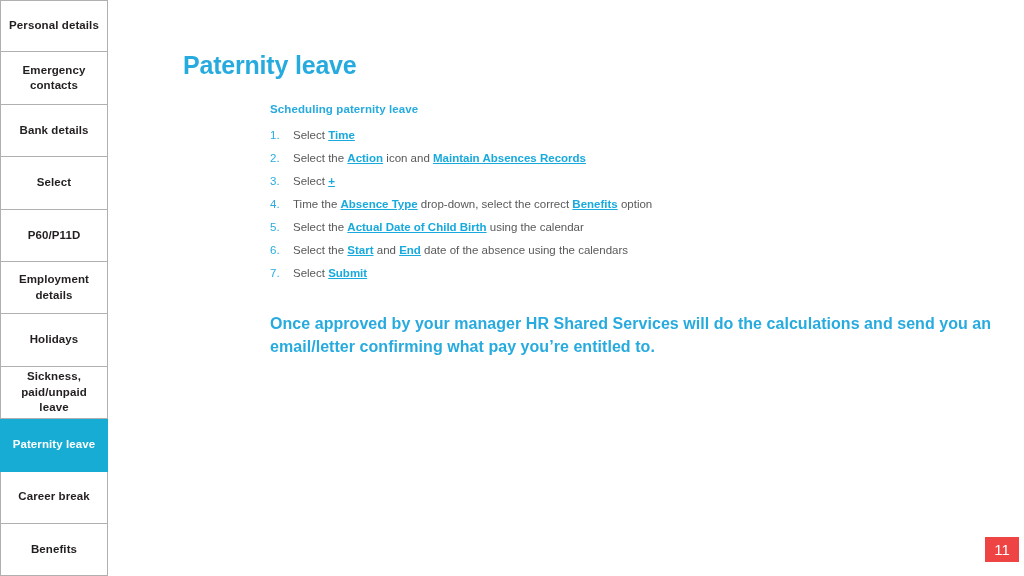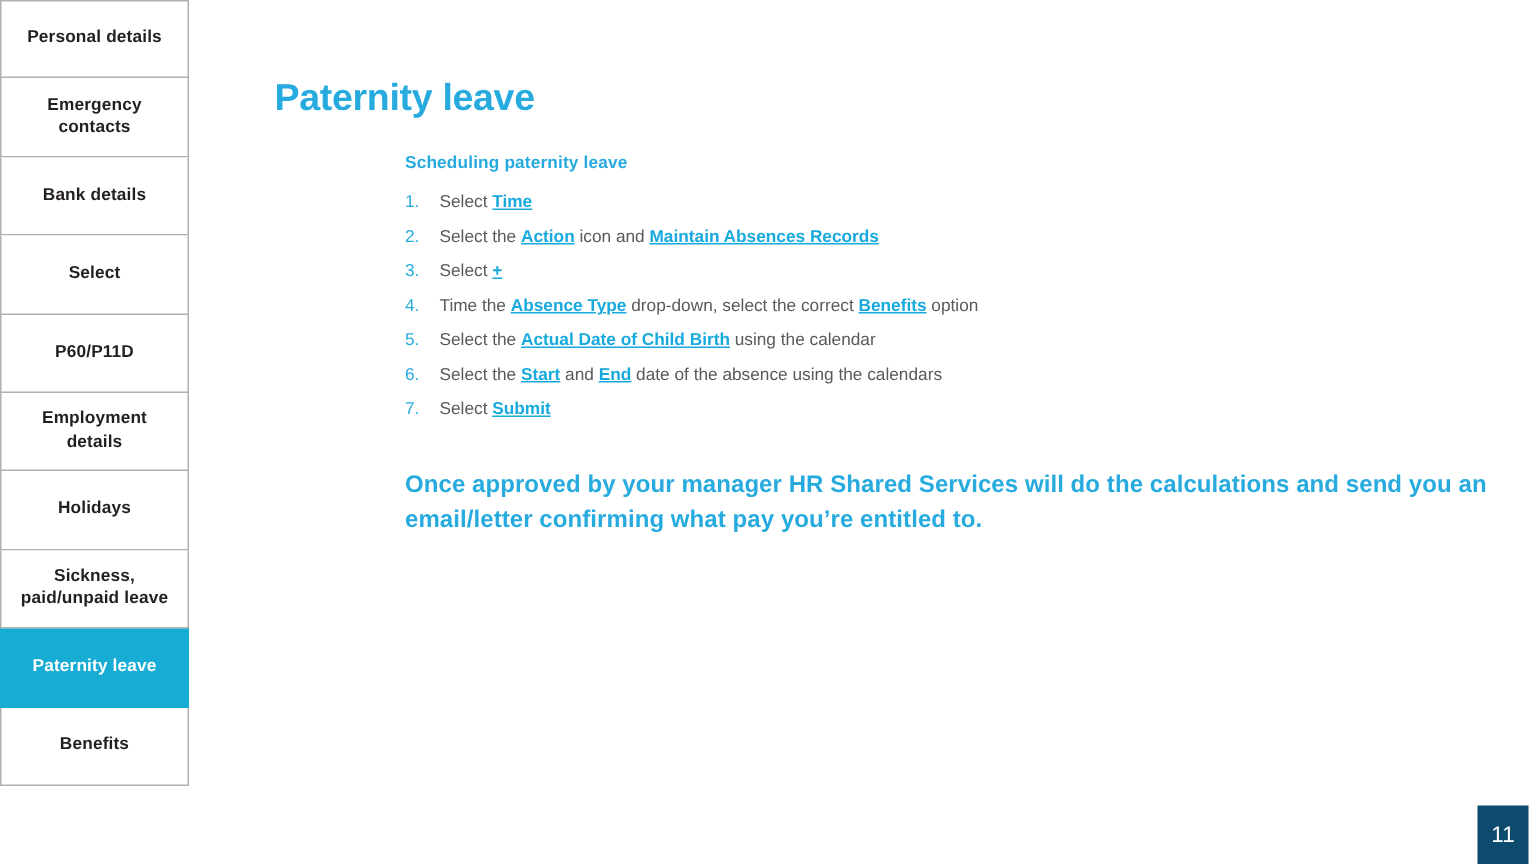--- a/index.html
+++ b/index.html
@@ -21,21 +21,21 @@
     position: absolute;
     left: 0;
     top: 0;
     width: 126px;
     height: 576px;
     box-sizing: border-box;
   }
   .nav-item {
     position: relative;
     box-sizing: border-box;
-    width: 126px;
+    width: 108px;
     height: 52.4px;
     border: 1px solid #b0b0b0;
     border-top: none;
     background: #ffffff;
     display: flex;
     align-items: center;
     justify-content: center;
     text-align: center;
     padding: 0 6px;
     color: #231f20;
@@ -126,22 +126,22 @@
     width: 730px;
     letter-spacing: 0.05px;
   }
 
   
   #page-badge {
     position: absolute;
     left: 985px;
     top: 537px;
     width: 34px;
-    height: 39px;
-    background: #0c4a6e;
+    height: 25px;
+    background: #ef4444;
     color: #ffffff;
     display: flex;
     align-items: center;
     justify-content: center;
     font-size: 15px;
     font-weight: normal;
   }
 </style>
 </head>
 <body>
@@ -169,20 +169,23 @@
     </div>
     <div class="nav-item">
       <span class="nav-label">Holidays</span>
     </div>
     <div class="nav-item">
       <span class="nav-label">Sickness,
 paid/unpaid leave</span>
     </div>
     <div class="nav-item active">
       <span class="nav-label">Paternity leave</span>
+    </div>
+    <div class="nav-item">
+      <span class="nav-label">Career break</span>
     </div>
     <div class="nav-item">
       <span class="nav-label">Benefits</span>
     </div>
   </nav>
 
 <main id="main">
 
   <h1 id="page-title">Paternity leave</h1>
 

